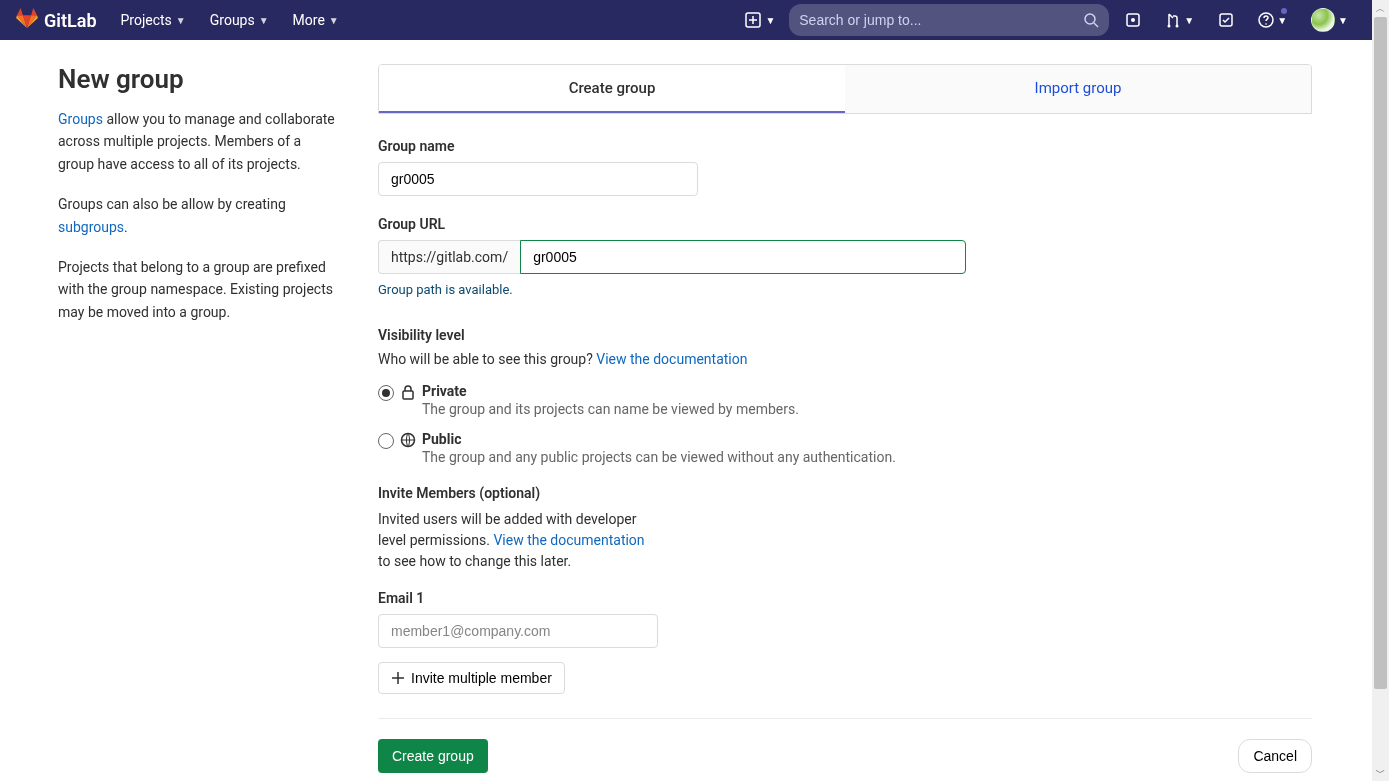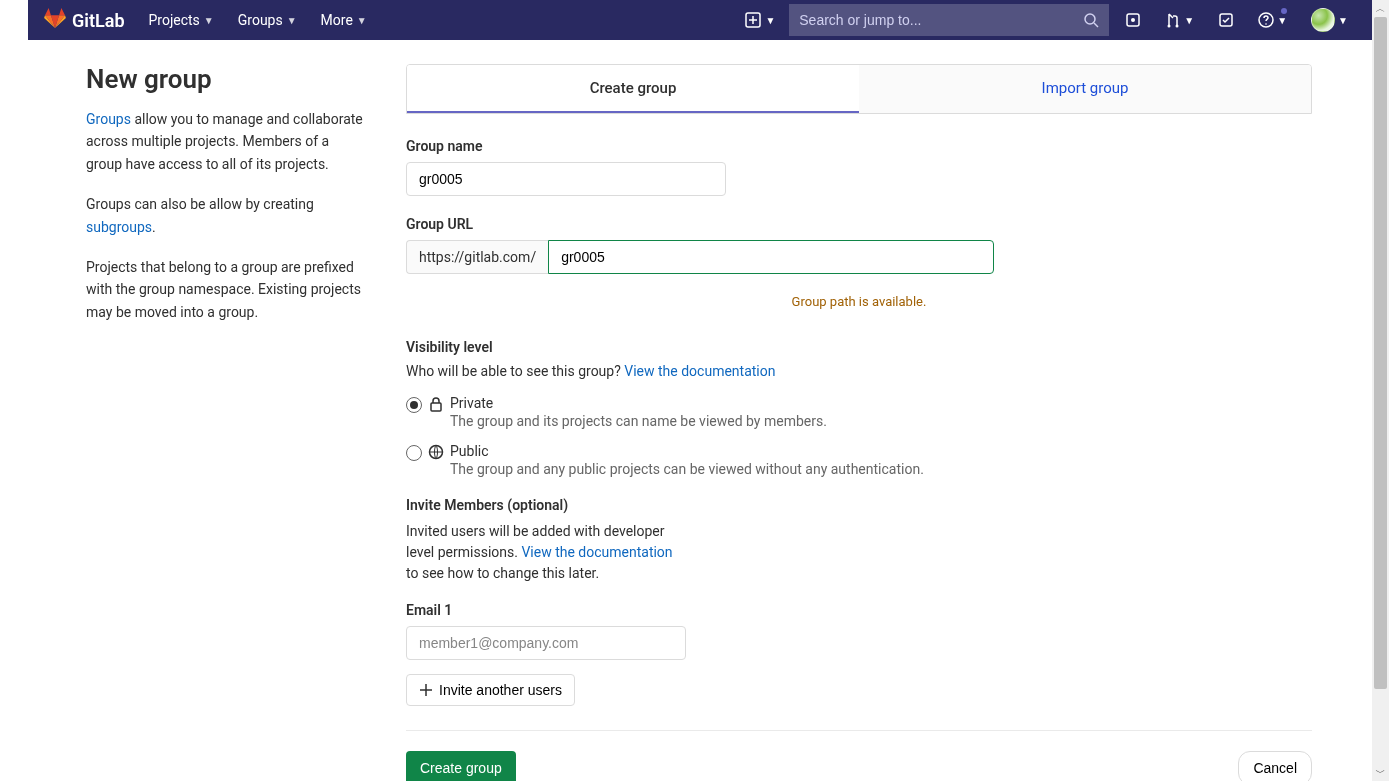--- a/index.html
+++ b/index.html
@@ -44,21 +44,20 @@
   left: 2px;
   right: 2px;
   top: 0;
   height: 90%;
   background: #c0c0c0;
   border-radius: 2px;
 }
 .page {
   width: 1372px;
   height: 777px;
-  padding-left: 28px;
 }
 .topbar {
   height: 40px;
   background: #292961;
   display: flex;
   align-items: center;
   padding: 0 16px;
   color: #fff;
 }
 .logo {
@@ -96,21 +95,21 @@
   display: flex;
   align-items: center;
   gap: 4px;
   padding: 6px;
   cursor: pointer;
 }
 .search-box {
   width: 320px;
   height: 32px;
   background: rgba(255,255,255,0.2);
-  border-radius: 0;
+  border-radius: 12px;
   display: flex;
   align-items: center;
   padding: 0 10px;
   color: #d1d1f0;
 }
 .search-box input {
   flex: 1;
   background: transparent;
   border: none;
   outline: none;
@@ -219,24 +218,23 @@
 .url-input {
   flex: 1;
   height: 34px;
   border: 1px solid #108548;
   border-radius: 0 4px 4px 0;
   padding: 0 12px;
   font-size: 14px;
   outline: none;
 }
 .help-text {
-  margin-top: 20px;
+  margin-top: 8px;
   font-size: 13px;
-  color: #a16207;
-  text-align: center;
+  color: #0c4a6e;
 }
 .section-label {
   font-weight: 600;
   margin-bottom: 8px;
   display: block;
 }
 .section-desc {
   margin-bottom: 16px;
 }
 .section-desc a { color: #1068bf; text-decoration: none; }
@@ -262,21 +260,21 @@
   content: '';
   width: 8px;
   height: 8px;
   background: #303030;
   border-radius: 50%;
 }
 .radio-icon {
   margin-top: 1px;
   flex-shrink: 0;
 }
-.radio-content .radio-title { font-weight: 400; }
+.radio-content .radio-title { font-weight: 700; }
 .radio-content .radio-desc { color: #666; margin-top: 2px; }
 .invite-desc {
   max-width: 280px;
   line-height: 1.5;
   margin-bottom: 18px;
 }
 .invite-desc a { color: #1068bf; text-decoration: none; }
 .btn-outline {
   border: 1px solid #dbdbdb;
   background: #fff;
@@ -478,21 +476,21 @@
       <div class="invite-desc">
         <span>Invited users will be added with developer level permissions. </span><a href="#">View the documentation</a><span> to see how to change this later.</span>
       </div>
       <label class="form-label" style="font-weight:600">Email 1</label>
       <input class="email-input" type="text" placeholder="member1@company.com" style="">
       <div style="margin-top:14px">
         <button class="btn-outline">
           <svg width="14" height="14" viewBox="0 0 14 14">
                   <path d="M7 1v12M1 7h12" stroke="#303030" stroke-width="1.5"></path>
                 </svg>
-          <span>Invite another users</span>
+          <span>Invite multiple member</span>
         </button>
       </div>
     </div>
 
     <div class="footer-actions">
       <button class="btn-primary">Create group</button>
       <button class="btn-cancel">Cancel</button>
     </div>
   </div>
 </div>

